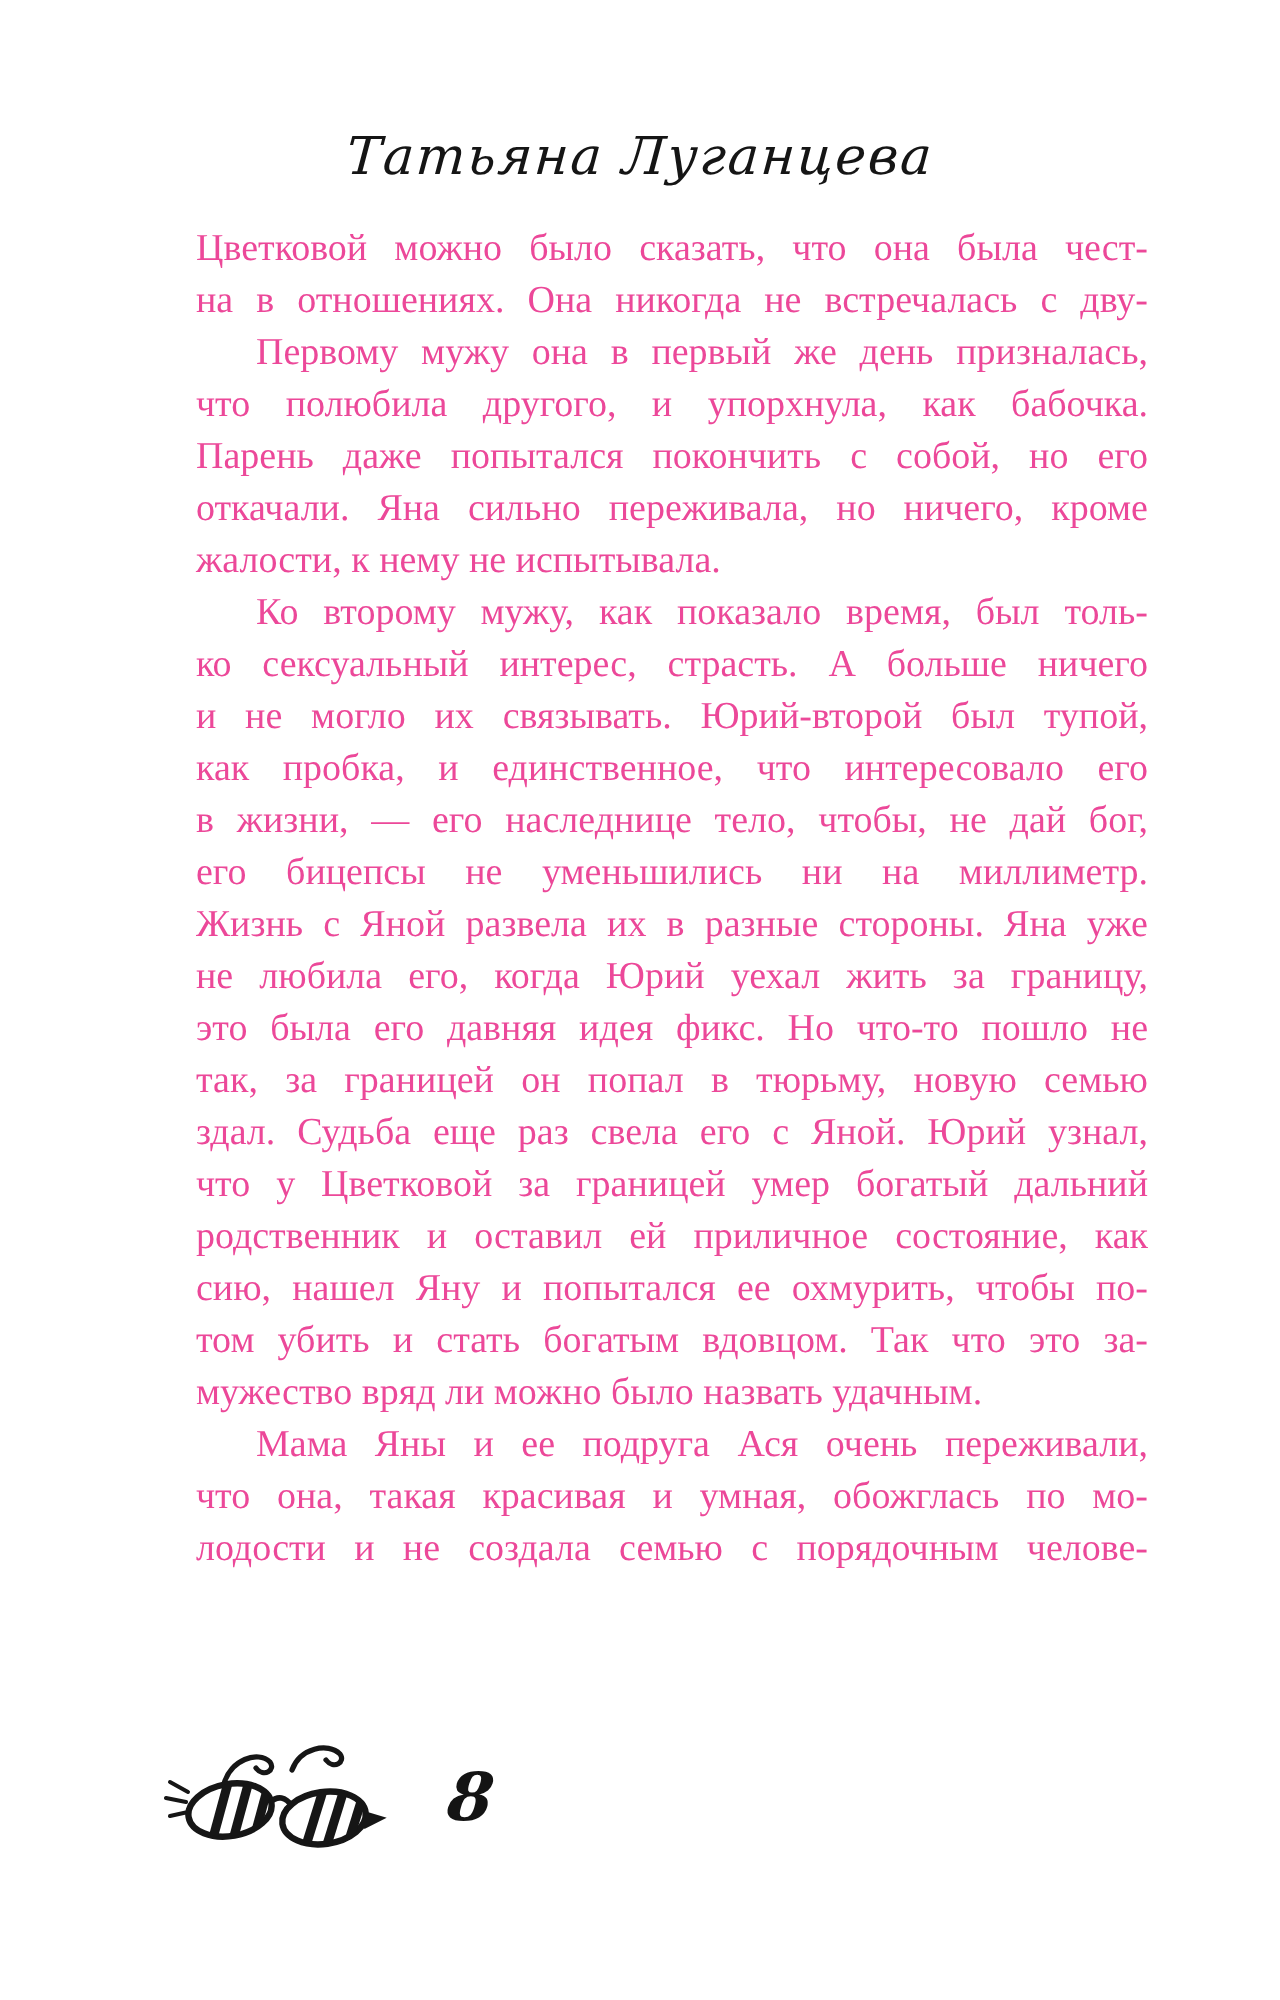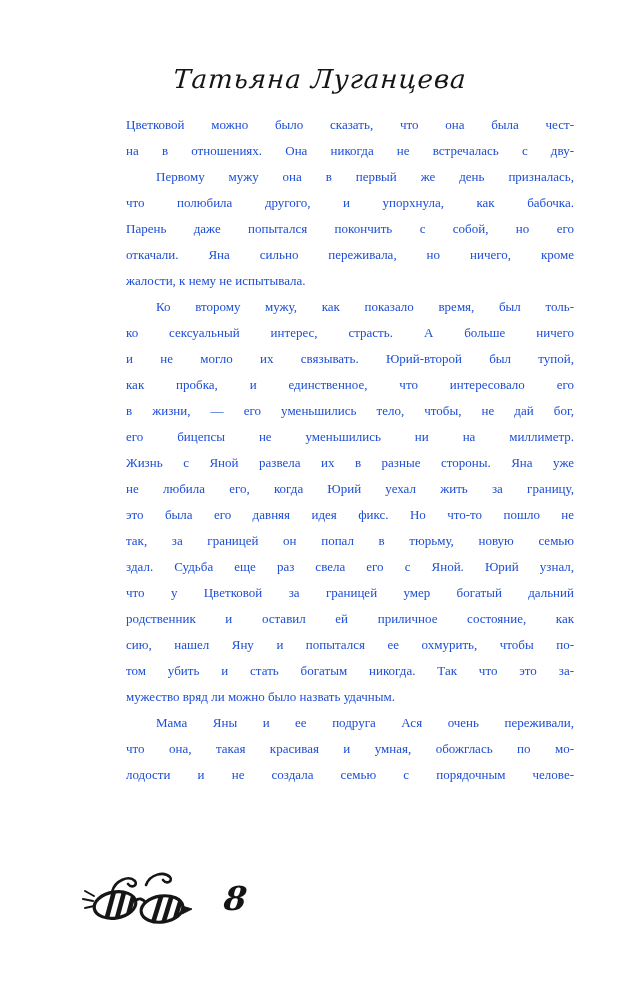--- a/index.html
+++ b/index.html
@@ -26,27 +26,26 @@
     transform: skewX(-4deg);
   }
   .text-block {
     position: absolute;
     top: 112px;
     left: 98px;
     width: 476px;
   }
   .para { margin: 0; padding: 0; }
   .line {
-    font-size: 13px;
+    font-size: 19px;
     line-height: 26px;
     text-align: justify;
     text-align-last: justify;
     white-space: normal;
-    color: #1d4ed8;
-    margin-left: 28px;
+    color: #ec4899;
   }
   .line.para-end { text-align-last: left; }
   .line.first-indent { padding-left: 30px; }
   .footer {
     position: absolute;
     left: 82px;
     top: 866px;
     display: flex;
     align-items: center;
     gap: 26px;
@@ -79,31 +78,31 @@
         <div class="line">что полюбила другого, и упорхнула, как бабочка.</div>
         <div class="line">Парень даже попытался покончить с собой, но его</div>
         <div class="line">откачали. Яна сильно переживала, но ничего, кроме</div>
         <div class="line para-end">жалости, к нему не испытывала.</div>
       </div>
       <div class="para">
         <div class="line first-indent">Ко второму мужу, как показало время, был толь-</div>
         <div class="line">ко сексуальный интерес, страсть. А больше ничего</div>
         <div class="line">и не могло их связывать. Юрий-второй был тупой,</div>
         <div class="line">как пробка, и единственное, что интересовало его</div>
-        <div class="line">в жизни, — его уменьшились тело, чтобы, не дай бог,</div>
+        <div class="line">в жизни, — его наследнице тело, чтобы, не дай бог,</div>
         <div class="line">его бицепсы не уменьшились ни на миллиметр.</div>
         <div class="line">Жизнь с Яной развела их в разные стороны. Яна уже</div>
         <div class="line">не любила его, когда Юрий уехал жить за границу,</div>
         <div class="line">это была его давняя идея фикс. Но что-то пошло не</div>
         <div class="line">так, за границей он попал в тюрьму, новую семью</div>
         <div class="line">здал. Судьба еще раз свела его с Яной. Юрий узнал,</div>
         <div class="line">что у Цветковой за границей умер богатый дальний</div>
         <div class="line">родственник и оставил ей приличное состояние, как</div>
         <div class="line">сию, нашел Яну и попытался ее охмурить, чтобы по-</div>
-        <div class="line">том убить и стать богатым никогда. Так что это за-</div>
+        <div class="line">том убить и стать богатым вдовцом. Так что это за-</div>
         <div class="line para-end">мужество вряд ли можно было назвать удачным.</div>
       </div>
       <div class="para">
         <div class="line first-indent">Мама Яны и ее подруга Ася очень переживали,</div>
         <div class="line">что она, такая красивая и умная, обожглась по мо-</div>
         <div class="line">лодости и не создала семью с порядочным челове-</div>
       </div>
     </div>
 
   <div class="footer">

